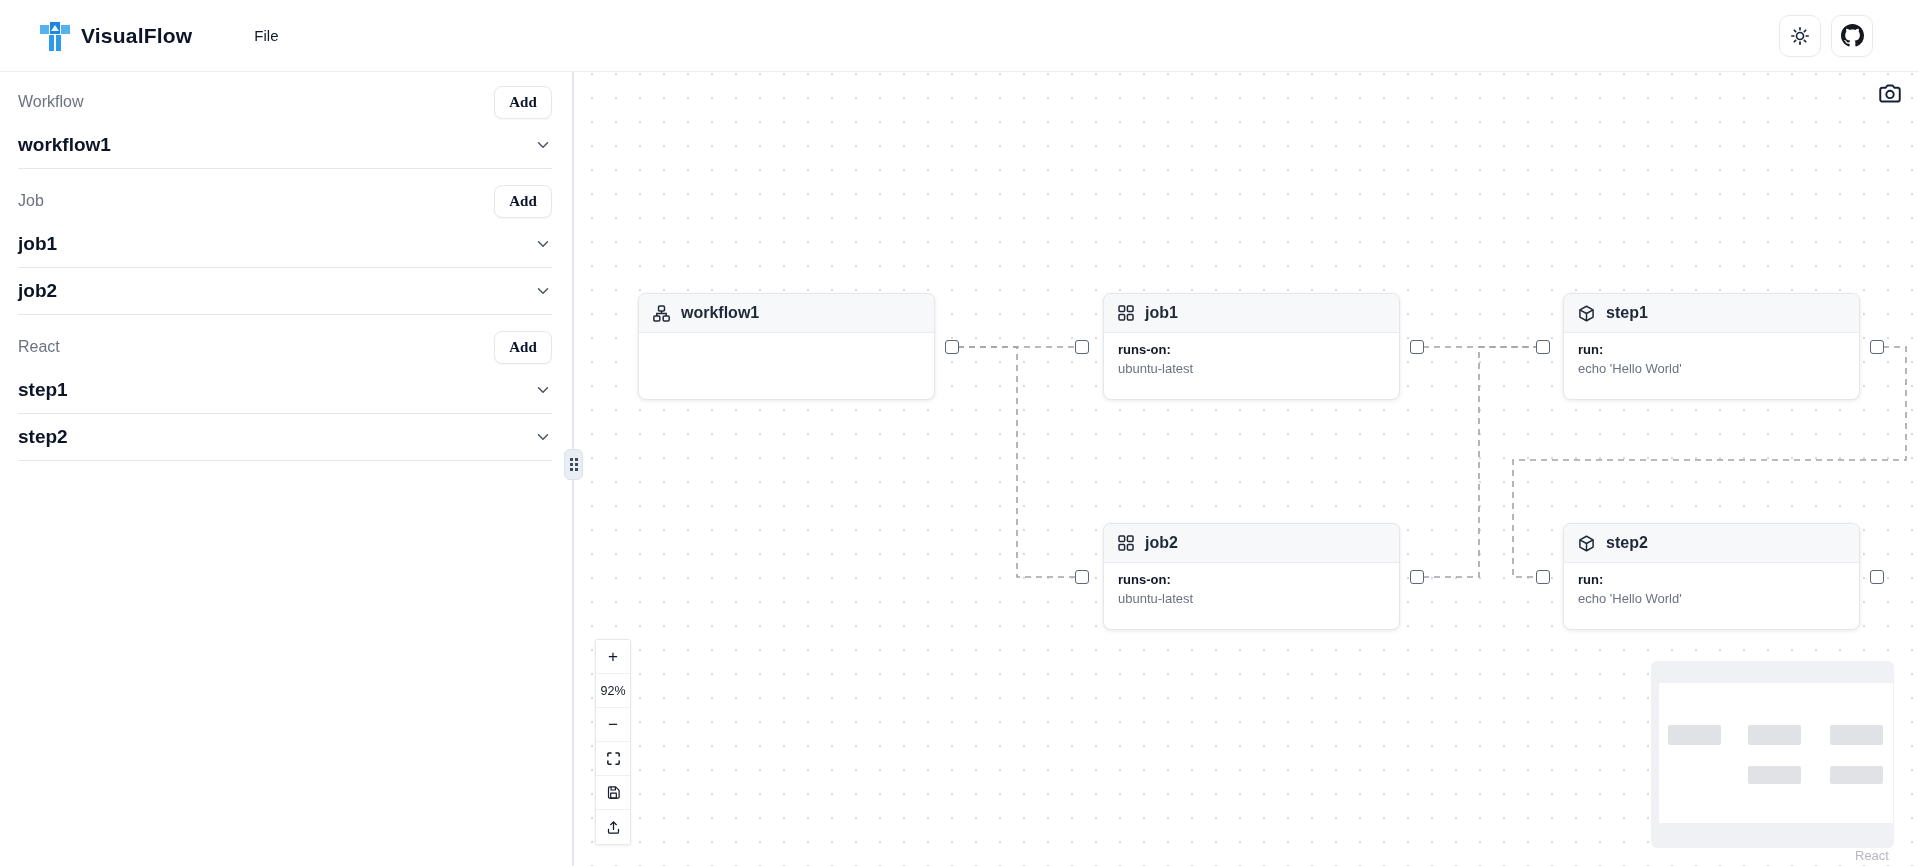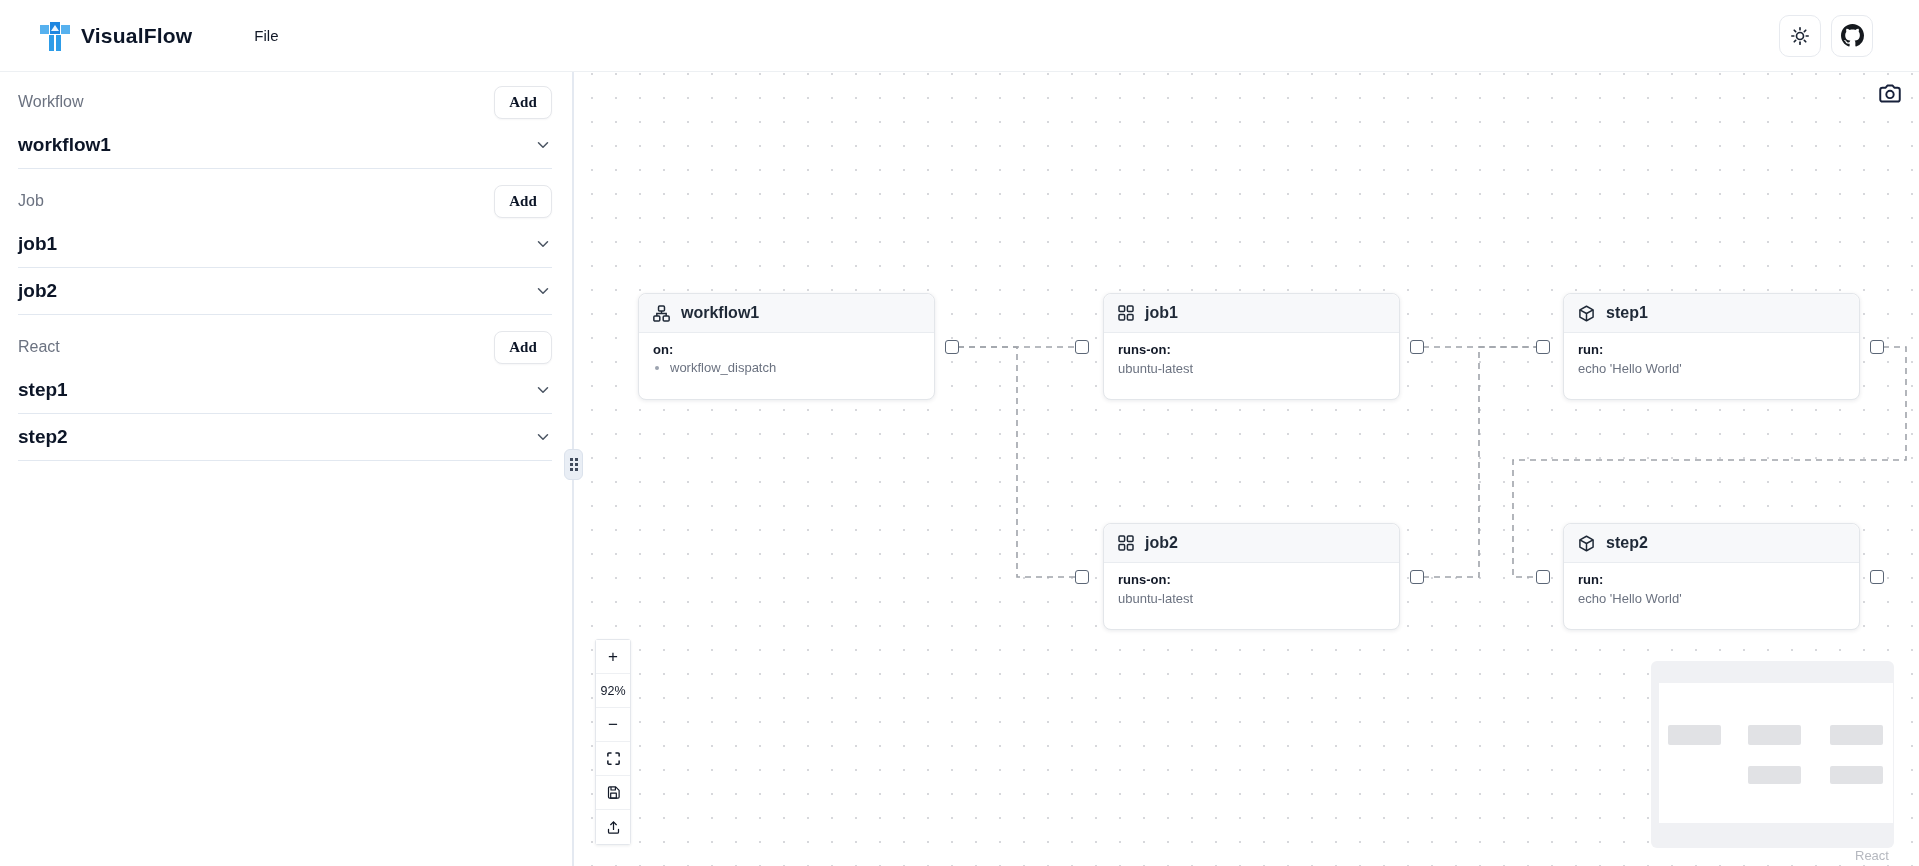--- a/index.html
+++ b/index.html
@@ -224,26 +224,20 @@
     <div class="node pos-workflow1">
       <div class="node-header">
         <svg class="ic" width="17" height="17" viewBox="0 0 16 16" fill="none" stroke="#1f2937" stroke-width="1.4">
           <rect x="5.2" y="1" width="5.6" height="4.6" rx="1"></rect>
           <rect x="0.8" y="10.4" width="5.6" height="4.6" rx="1"></rect>
           <rect x="9.6" y="10.4" width="5.6" height="4.6" rx="1"></rect>
           <path d="M8 5.6 V 8 M3.6 10.4 V 8 H 12.4 V 10.4"></path>
         </svg>
         <span class="node-title">workflow1</span>
       </div>
-      <div class="node-body">
-        <div class="nkey">on:</div>
-        <ul class="nlist">
-            <li>workflow_dispatch</li>
-          </ul>
-      </div>
     </div>
 
     <div class="node pos-job1">
       <div class="node-header">
         <svg class="ic" width="16" height="16" viewBox="0 0 16 16" fill="none" stroke="#1f2937" stroke-width="1.5">
           <rect x="1" y="1" width="5.6" height="5.6" rx="1"></rect>
           <rect x="9.4" y="1" width="5.6" height="5.6" rx="1"></rect>
           <rect x="1" y="9.4" width="5.6" height="5.6" rx="1"></rect>
           <rect x="9.4" y="9.4" width="5.6" height="5.6" rx="1"></rect>
         </svg>

